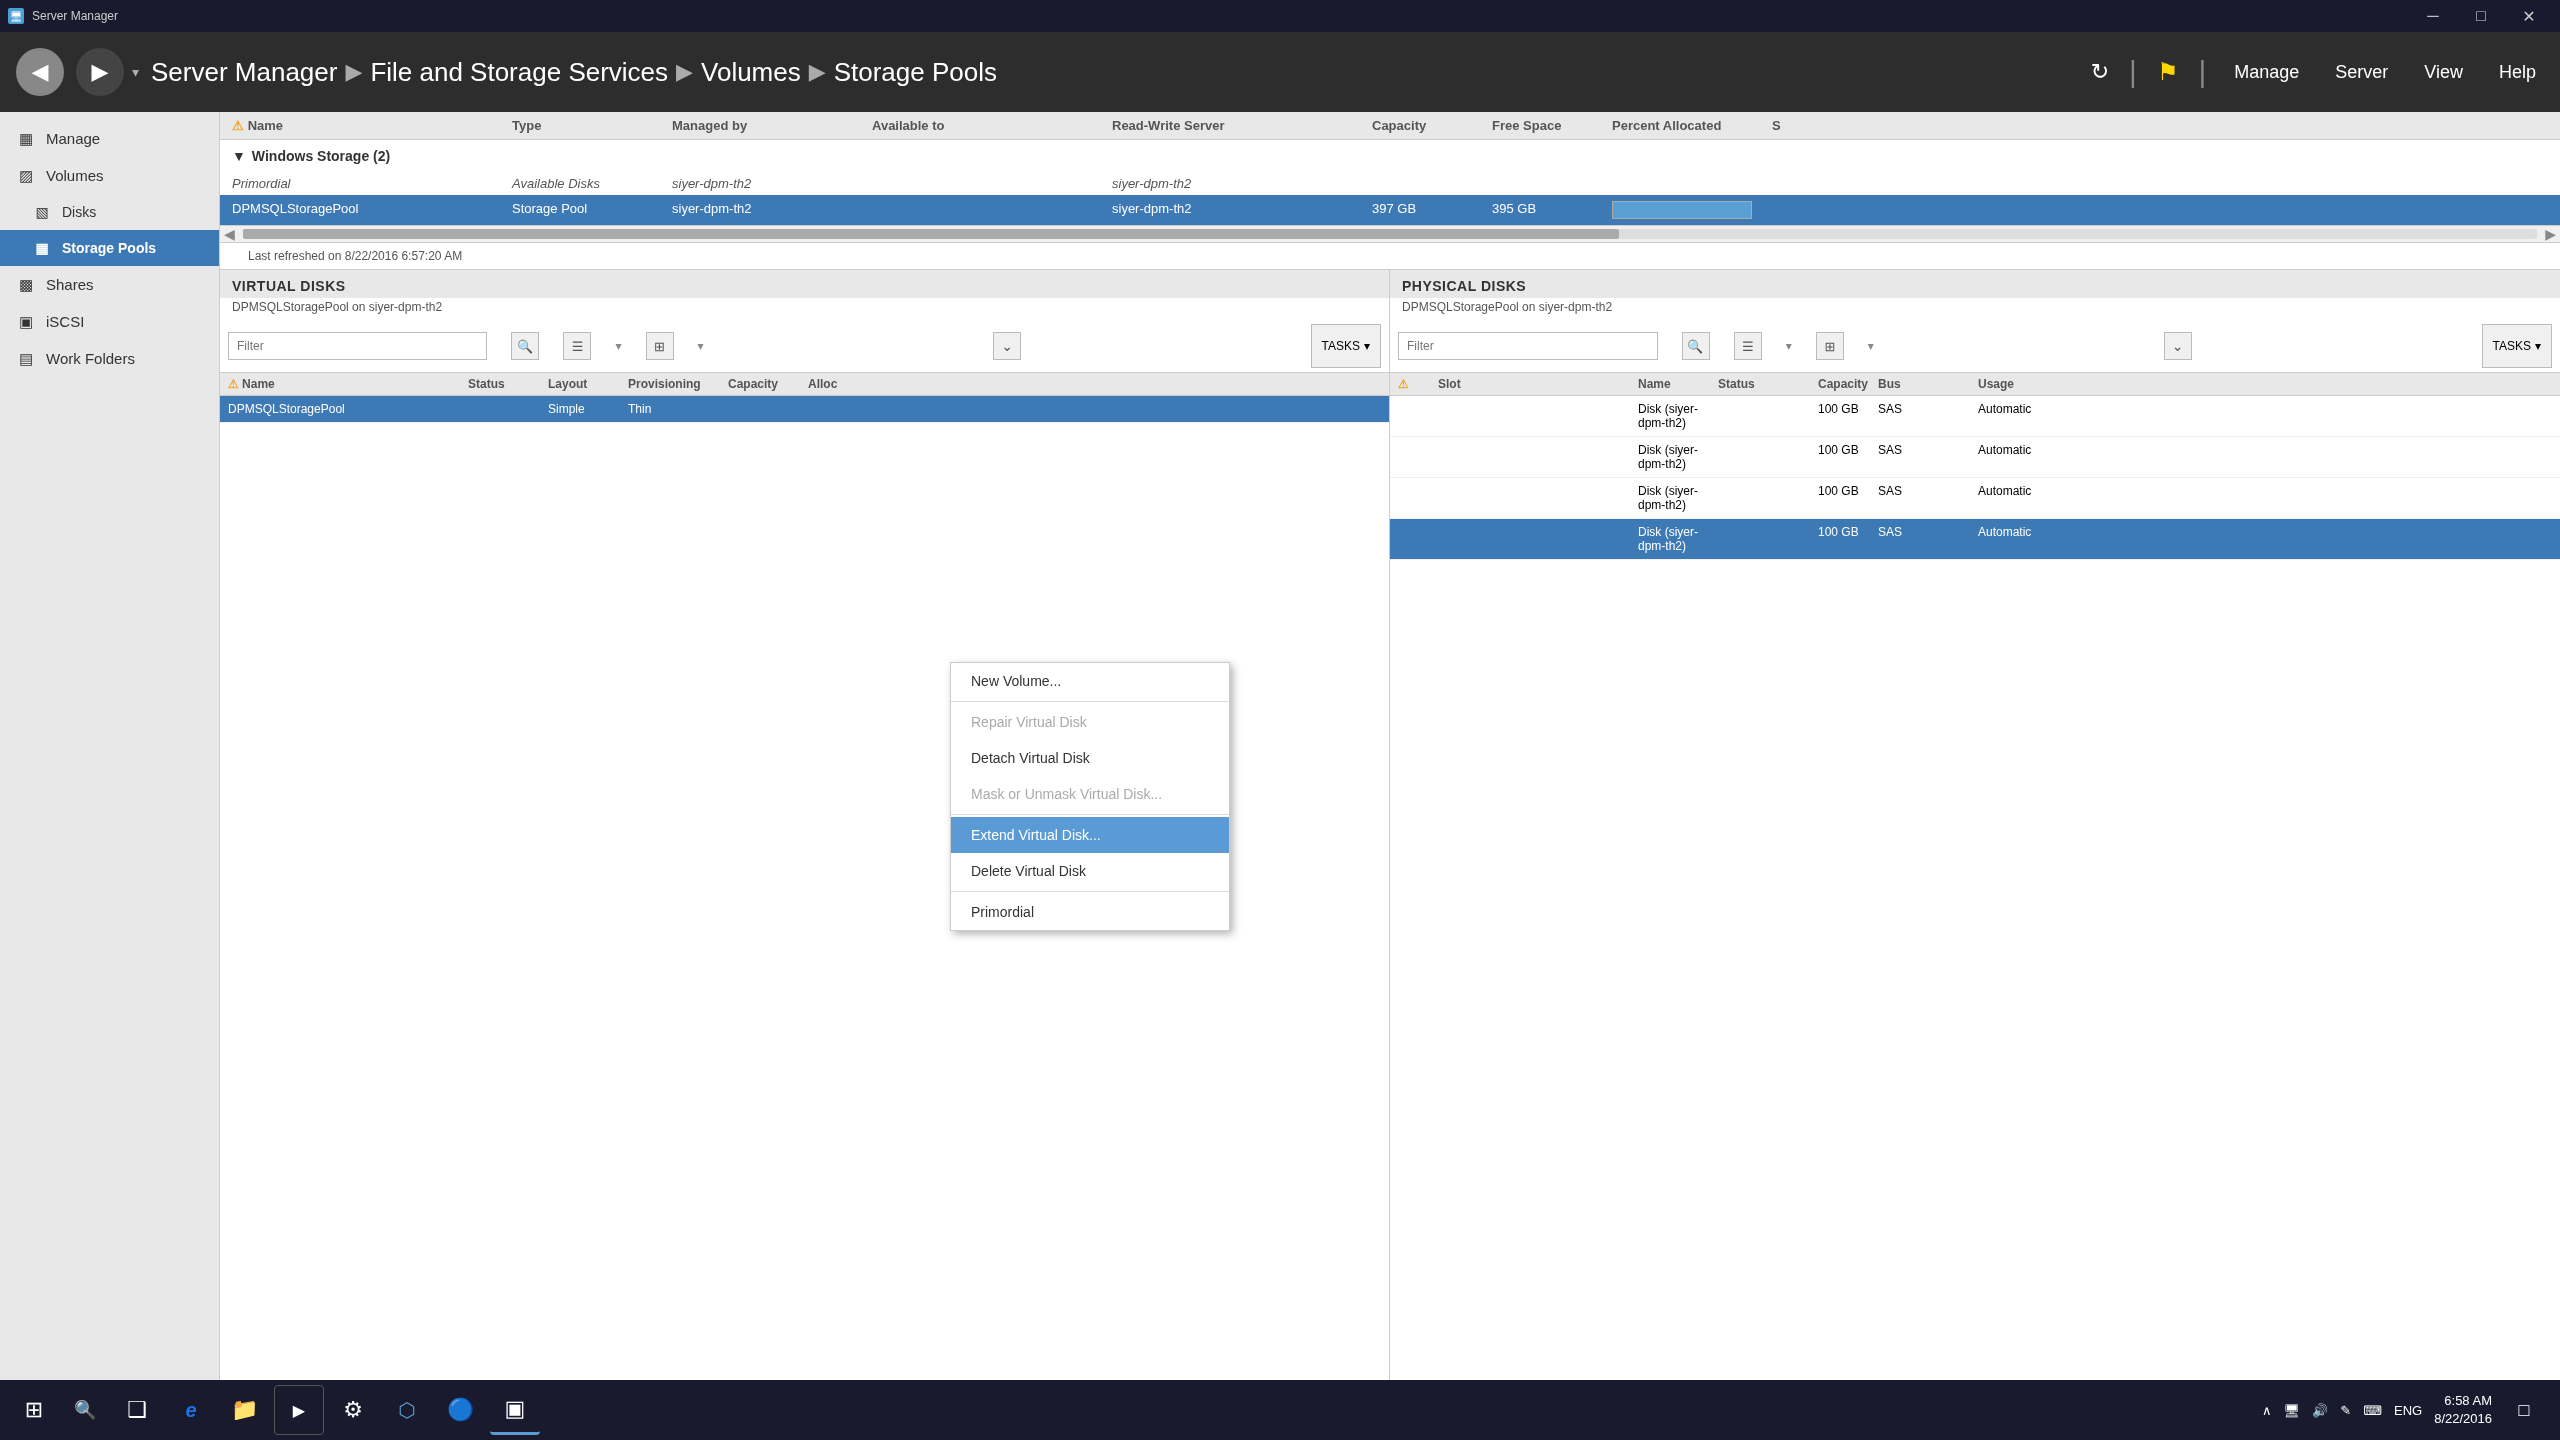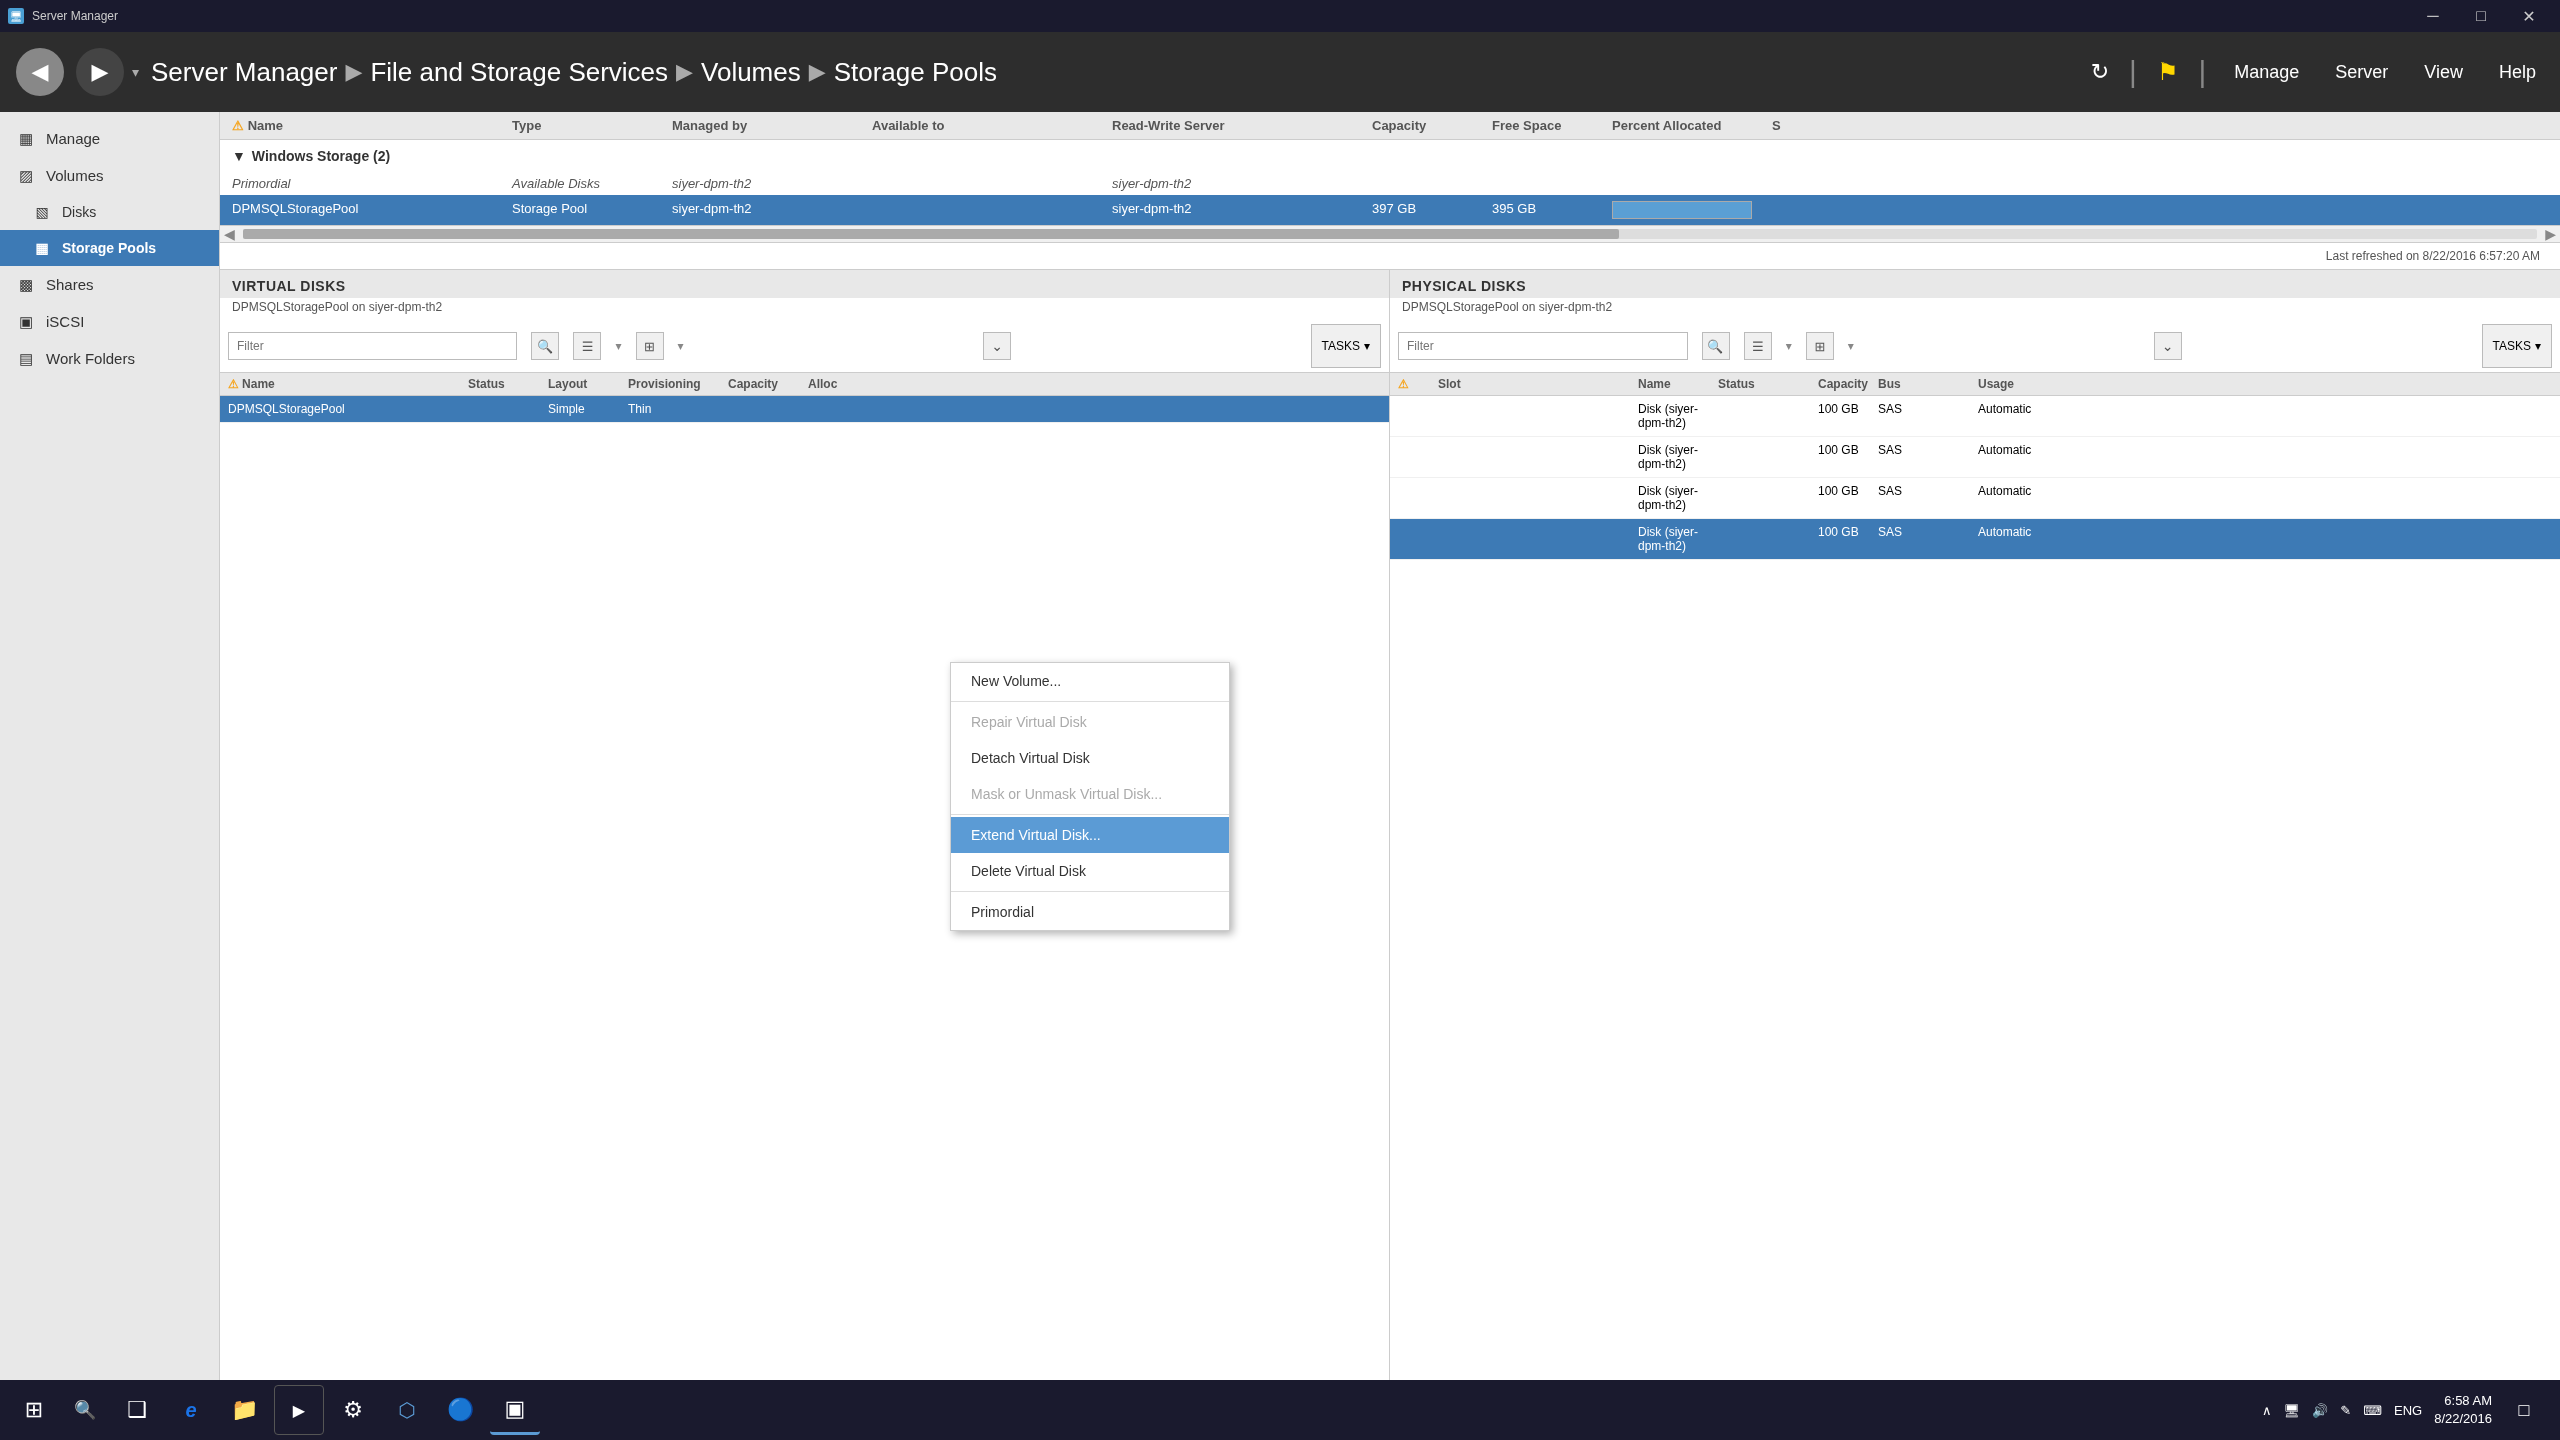--- a/index.html
+++ b/index.html
@@ -144,24 +144,23 @@
       height: 18px;
       background: #f0f0f0;
       border-top: 1px solid #ccc;
       border-bottom: 1px solid #ccc;
       display: flex;
       align-items: center;
     }
     .scroll-track { flex: 1; height: 10px; background: #ddd; margin: 0 4px; border-radius: 2px; position: relative; }
     .scroll-thumb { position: absolute; left: 0; top: 0; width: 60%; height: 100%; background: #aaa; border-radius: 2px; }
     .last-refreshed {
-      padding: 6px 20px;
+      padding: 6px 28px;
       font-size: 12px;
       color: #555;
-      text-align: right;
     }
     .capacity-bar {
       width: 140px; height: 18px;
       background: #5a9fd4;
       border: 1px solid #aaa;
     }
 
     
     .bottom-panels {
       display: grid;
@@ -187,21 +186,21 @@
     }
     .panel-subtitle {
       padding: 2px 12px 6px;
       font-size: 12px;
       color: #555;
     }
     .panel-toolbar {
       display: flex;
       align-items: center;
       padding: 4px 8px;
-      gap: 14px;
+      gap: 24px;
       border-bottom: 1px solid #ccc;
     }
     .filter-input {
       flex: 1;
       padding: 4px 8px;
       border: 1px solid #bbb;
       background: white;
       font-size: 12px;
       height: 28px;
     }

